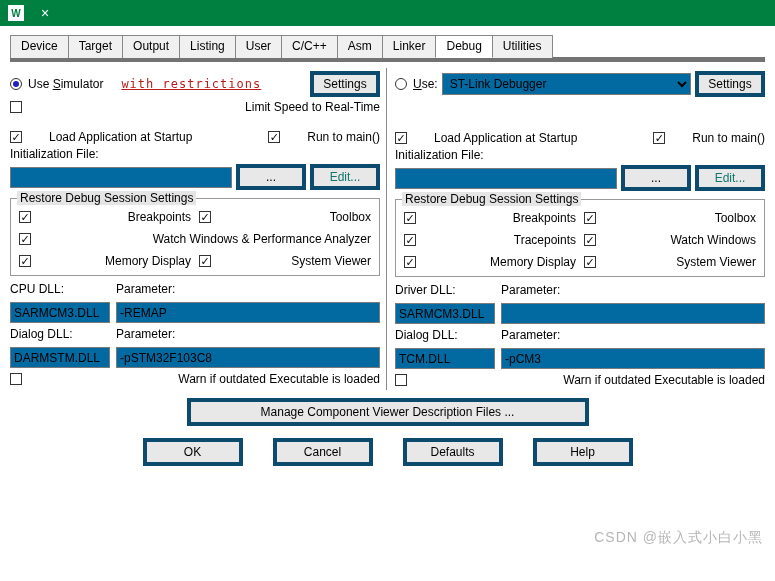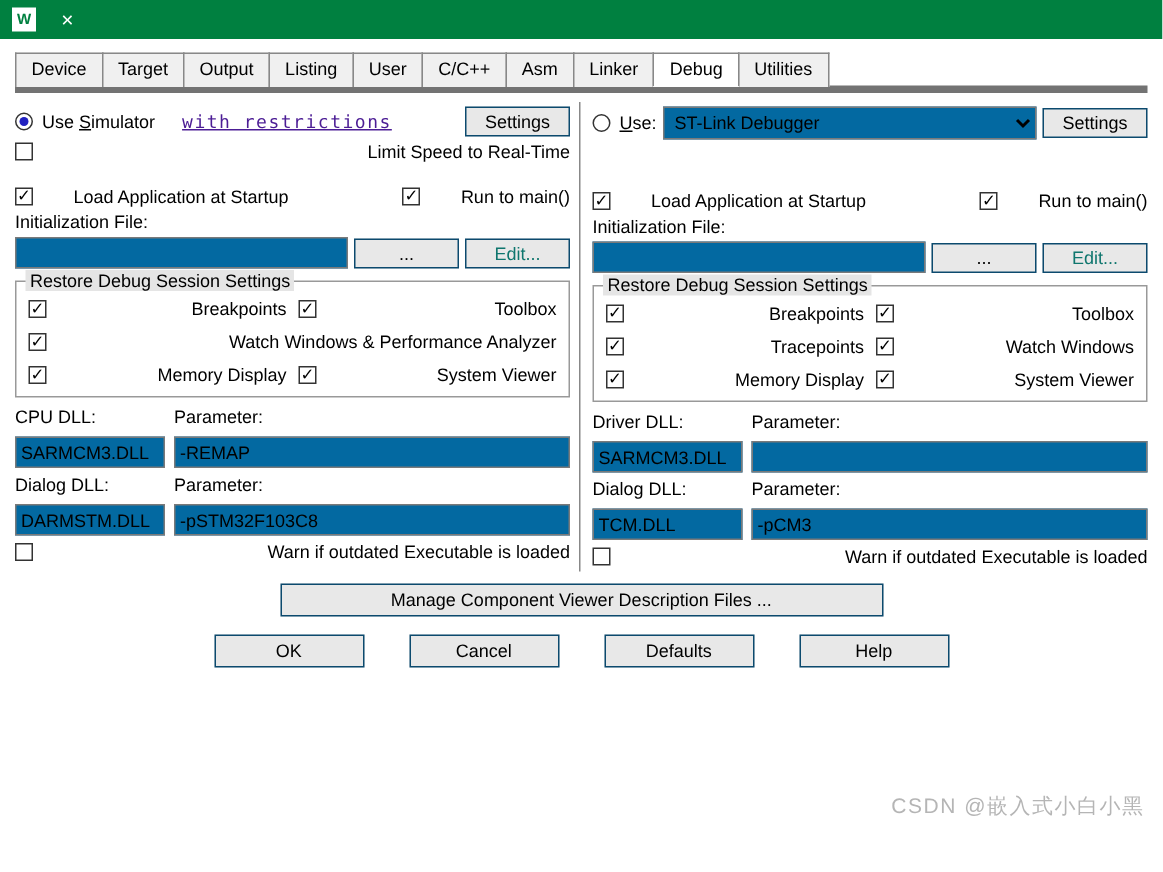--- a/index.html
+++ b/index.html
@@ -14,22 +14,22 @@
 .tab.active { background: #fff; border-bottom: 1px solid #fff; z-index: 1; }
 .panes { display: flex; gap: 6px; }
 .pane { flex: 1; border-right: none; position: relative; }
 .pane:first-child { border-right: 1px solid #888; padding-right: 6px; }
 .pane:last-child { padding-left: 2px; }
 .row { display: flex; align-items: center; margin: 3px 0; gap: 4px; justify-content: space-between; }
 .radio { width: 12px; height: 12px; border: 1px solid #333; border-radius: 50%; display: inline-flex; align-items:center; justify-content:center; margin-right: 2px; background:#fff;}
 .radio.checked::after { content:""; width:6px; height:6px; background:#2020c0; border-radius:50%; }
 .check { width: 12px; height: 12px; border: 1px solid #333; display: inline-flex; align-items:center; justify-content:center; margin-right: 4px; background:#fff; font-size:11px; line-height:1; color:#000;}
 .check.checked::after { content:"✓"; }
-.link { color: #4c1d95; text-decoration: underline; font-family: monospace; font-size: 12px; letter-spacing: 1px; }
-button.std { background: #e8e8e8; border: 1px solid #0c4a6e; padding: 2px 0; cursor: pointer; min-width: 70px; font-size:12px;}
+.link { color: #b91c1c; text-decoration: underline; font-family: monospace; font-size: 12px; letter-spacing: 1px; }
+button.std { background: #e8e8e8; border: 4px solid #0c4a6e; padding: 2px 0; cursor: pointer; min-width: 70px; font-size:12px;}
 button.std:disabled { color: #0f766e; }
 input.txt, select.sel { border: 1px solid #7a7a7a; background: #0369a1; padding: 2px 3px; font-size:12px; height: 21px;}
 select.sel { height: 22px; }
 .groupbox { border: 1px solid #999; margin: 8px 0 6px 0; padding: 8px 8px 4px 8px; position: relative; }
 .groupbox .legend { position: absolute; top: -8px; left: 6px; background: #e5e5e5; padding: 0 3px; }
 .grid2 { display: grid; grid-template-columns: 1fr 1fr; gap: 2px 8px; }
 .dll-row { display: grid; grid-template-columns: 100px 1fr; gap: 6px; margin-bottom: 4px; align-items: center; }
 .dll-row span.lbl { font-size: 12px; }
 .bottom-btn { display:flex; justify-content:center; margin: 8px 0 2px 0;}
 .bottom-btn button { width: 402px; padding: 3px 0; }

